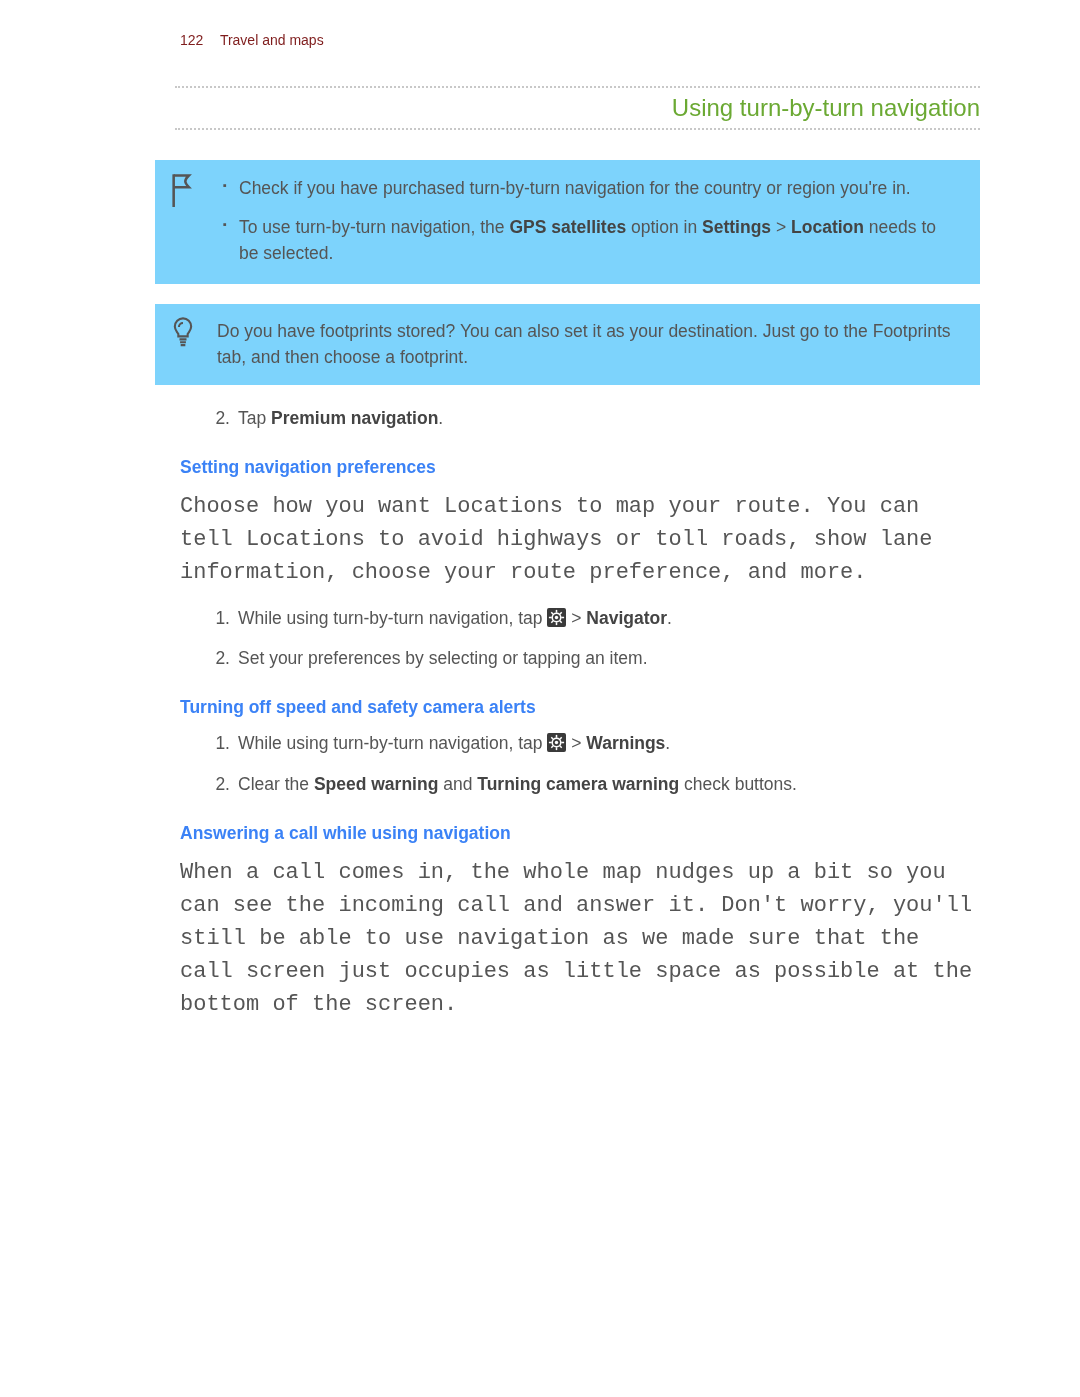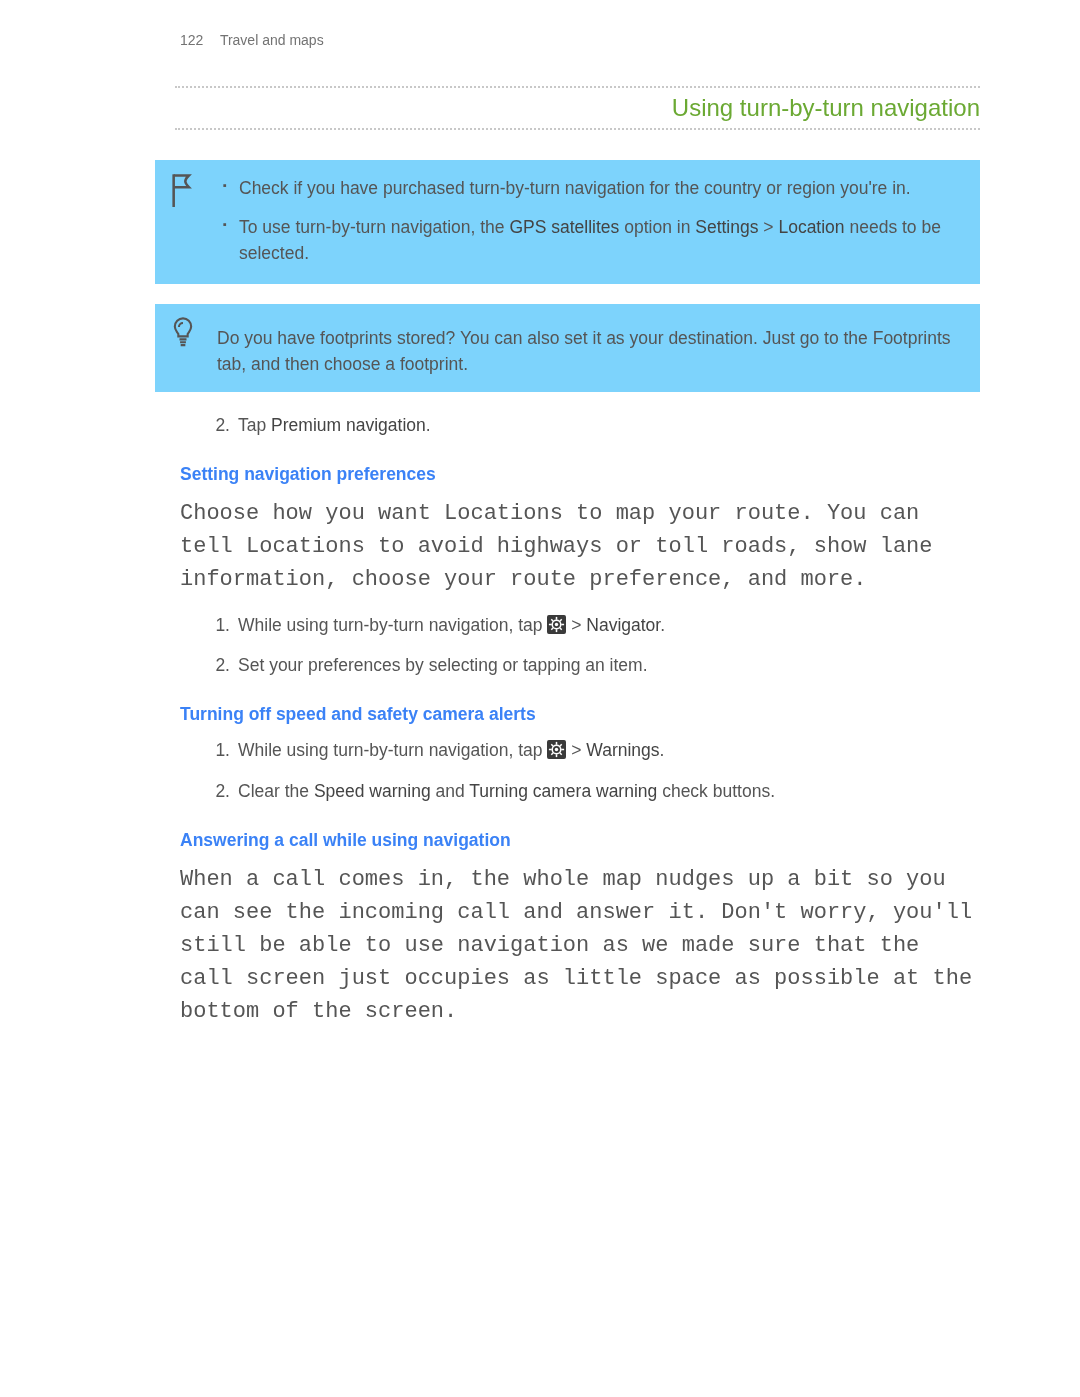--- a/index.html
+++ b/index.html
@@ -1,56 +1,56 @@
 <!DOCTYPE html>
 <html><head>
   <meta charset="utf-8">
   <style>
     * { box-sizing: border-box; margin: 0; padding: 0; }
     html, body { width: 1080px; height: 1397px; background: #fff; font-family: "Segoe UI", "Helvetica Neue", Arial, sans-serif; color: #555; }
     .page { padding: 32px 100px 0 180px; }
-    .header { font-size: 14px; color: #737373; margin-bottom: 38px; }
+    .header { font-size: 14px; color: #7f1d1d; margin-bottom: 38px; }
     .pgnum { display: inline-block; width: 36px; }
     .htitle { display: inline-block; }
 
     .sec-title-wrap {
       margin-left: -5px; margin-bottom: 30px;
       border-top: 2px dotted #c8c8c8;
       border-bottom: 2px dotted #c8c8c8;
       padding: 6px 0;
     }
     .sec-title { color: #6ba933; font-size: 24px; font-weight: 400; text-align: right; }
 
     .gray-block {
       background: #7dd3fc;
       margin-left: -25px;
       padding: 16px 20px 18px 62px;
       margin-bottom: 20px;
       position: relative;
     }
-    .gray-block.tight { padding-top: 21px; padding-bottom: 14px; }
+    .gray-block.tight { padding-top: 14px; padding-bottom: 14px; }
     .block-icon {
       position: absolute; left: 14px; top: 12px;
       width: 28px; height: 35px; color: #555;
     }
     .req-list { list-style: none; padding-left: 6px; }
     .req-list li { position: relative; padding-left: 16px; margin-bottom: 14px; font-size: 17.5px; line-height: 1.45; }
     .req-list li:last-child { margin-bottom: 0; }
     .req-list li::before { content: "▪"; position: absolute; left: 0; top: 2px; font-size: 11px; color: #555; }
 
     ol.num { list-style: none; padding: 0 0 0 36px; margin: 0 0 20px 0; }
     ol.num li { position: relative; padding-left: 22px; margin-bottom: 14px; font-size: 17.5px; line-height: 1.5; }
     ol.num li:last-child { margin-bottom: 0; }
     ol.num li .num-label { position: absolute; left: -8px; top: 0; width: 22px; text-align: right; }
 
     .tip-text { font-size: 17.5px; line-height: 1.5; }
 
     .sub-h { font-size: 17.5px; color: #3b82f6; font-weight: 600; margin: 26px 0 12px 0; }
     .para { font-size: 22px; line-height: 1.5; margin-bottom: 16px; font-family: Liberation Mono, monospace; }
-    .bold-inline { color: #444; font-weight: 400; }
+    .bold-inline { color: #444; font-weight: 700; }
 
     .gear-svg { display: inline-block; vertical-align: -3px; width: 19px; height: 19px; }
   </style>
 </head>
 <body>
 
 <div class="page">
 
   <div class="header">
     <span class="pgnum">122</span>

